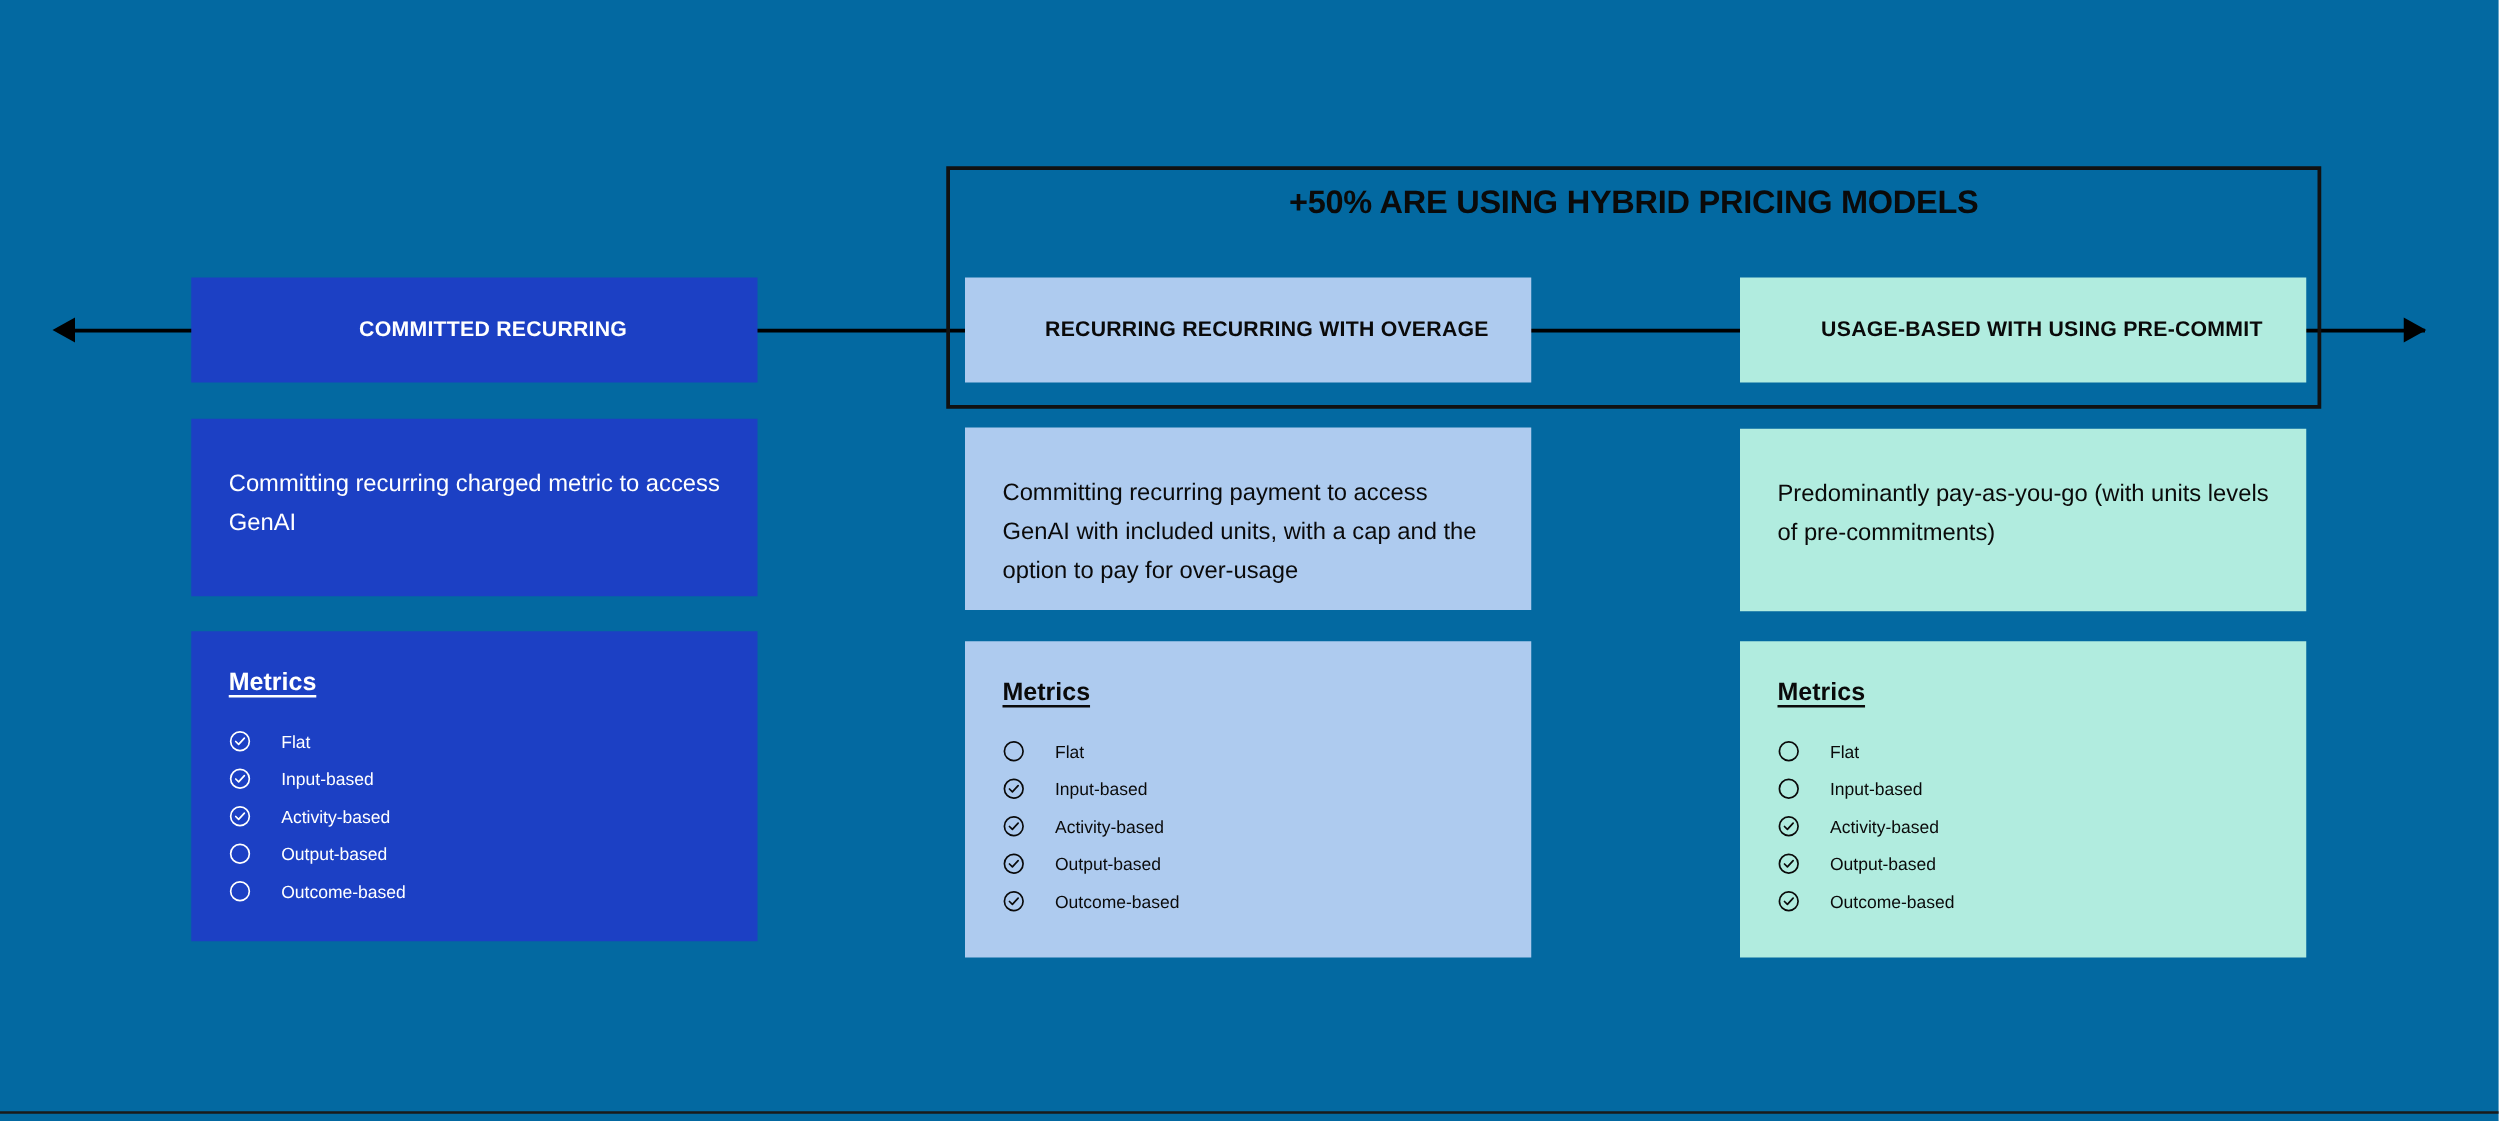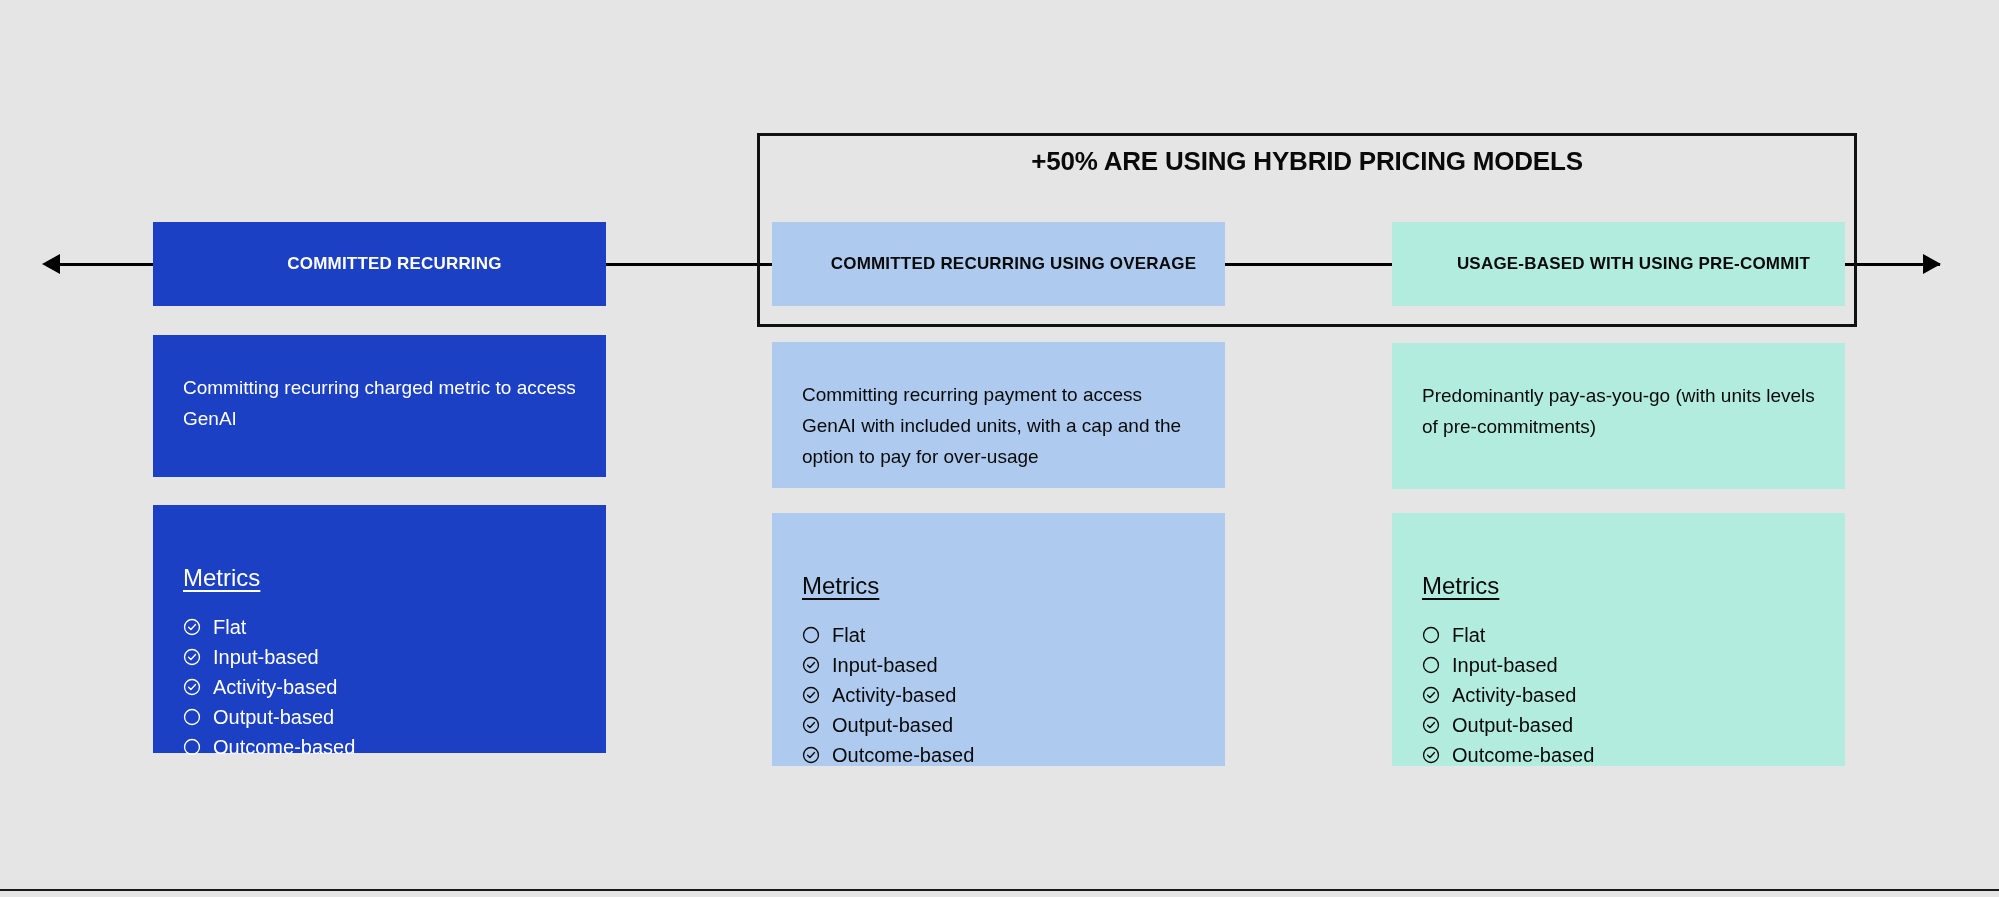--- a/index.html
+++ b/index.html
@@ -9,21 +9,21 @@
     height: 897px;
     background: #ffffff;
     font-family: "Liberation Sans", sans-serif;
     overflow: hidden;
   }
 
   #stage {
     position: relative;
     width: 1999px;
     height: 897px;
-    background: #e5e5e5;
+    background: #0369a1;
   }
 
   
   .axis-line {
     position: absolute;
     left: 60px;
     top: 263px;
     width: 1880px;
     height: 3px;
     background: #000000;
@@ -98,34 +98,33 @@
   .metrics-box {
     position: absolute;
     width: 453px;
     padding: 30px 30px 0 30px;
   }
   .metrics-1 { top: 505px; height: 248px; }
   .metrics-2 { top: 513px; height: 253px; }
   .metrics-3 { top: 513px; height: 253px; }
 
   .metrics-title {
-    font-size: 24px;
-    font-weight: 400;
+    font-size: 20px;
+    font-weight: 700;
     text-decoration: underline;
     text-underline-offset: 4px;
     margin-bottom: 20px;
-    margin-top: 29px;
   }
 
   .metric-row {
     display: flex;
     align-items: center;
-    gap: 12px;
+    gap: 24px;
     height: 30px;
-    font-size: 20px;
+    font-size: 14px;
     line-height: 1;
   }
   .metric-icon {
     flex: 0 0 auto;
     width: 18px;
     height: 18px;
     display: block;
   }
 
   
@@ -191,21 +190,21 @@
             <svg class="metric-icon" viewBox="0 0 20 20">
               <circle cx="10" cy="10" r="8.3" fill="none" stroke="#ffffff" stroke-width="1.5"></circle>
             </svg>
             <span>Outcome-based</span>
           </div>
         </div>
     </div>
   </div>
 
   <div class="col col-2">
-    <div class="header-box bg-lblue">COMMITTED RECURRING USING OVERAGE</div>
+    <div class="header-box bg-lblue">RECURRING RECURRING WITH OVERAGE</div>
     <div class="desc-box desc-2 bg-lblue">Committing recurring payment to access GenAI with included units, with a cap and the option to pay for over-usage</div>
     <div class="metrics-box metrics-2 bg-lblue">
       <div class="metrics-title">Metrics</div>
       <div>
           <div class="metric-row">
             <svg class="metric-icon" viewBox="0 0 20 20">
               <circle cx="10" cy="10" r="8.3" fill="none" stroke="#0a0a0a" stroke-width="1.5"></circle>
             </svg>
             <span>Flat</span>
           </div>

